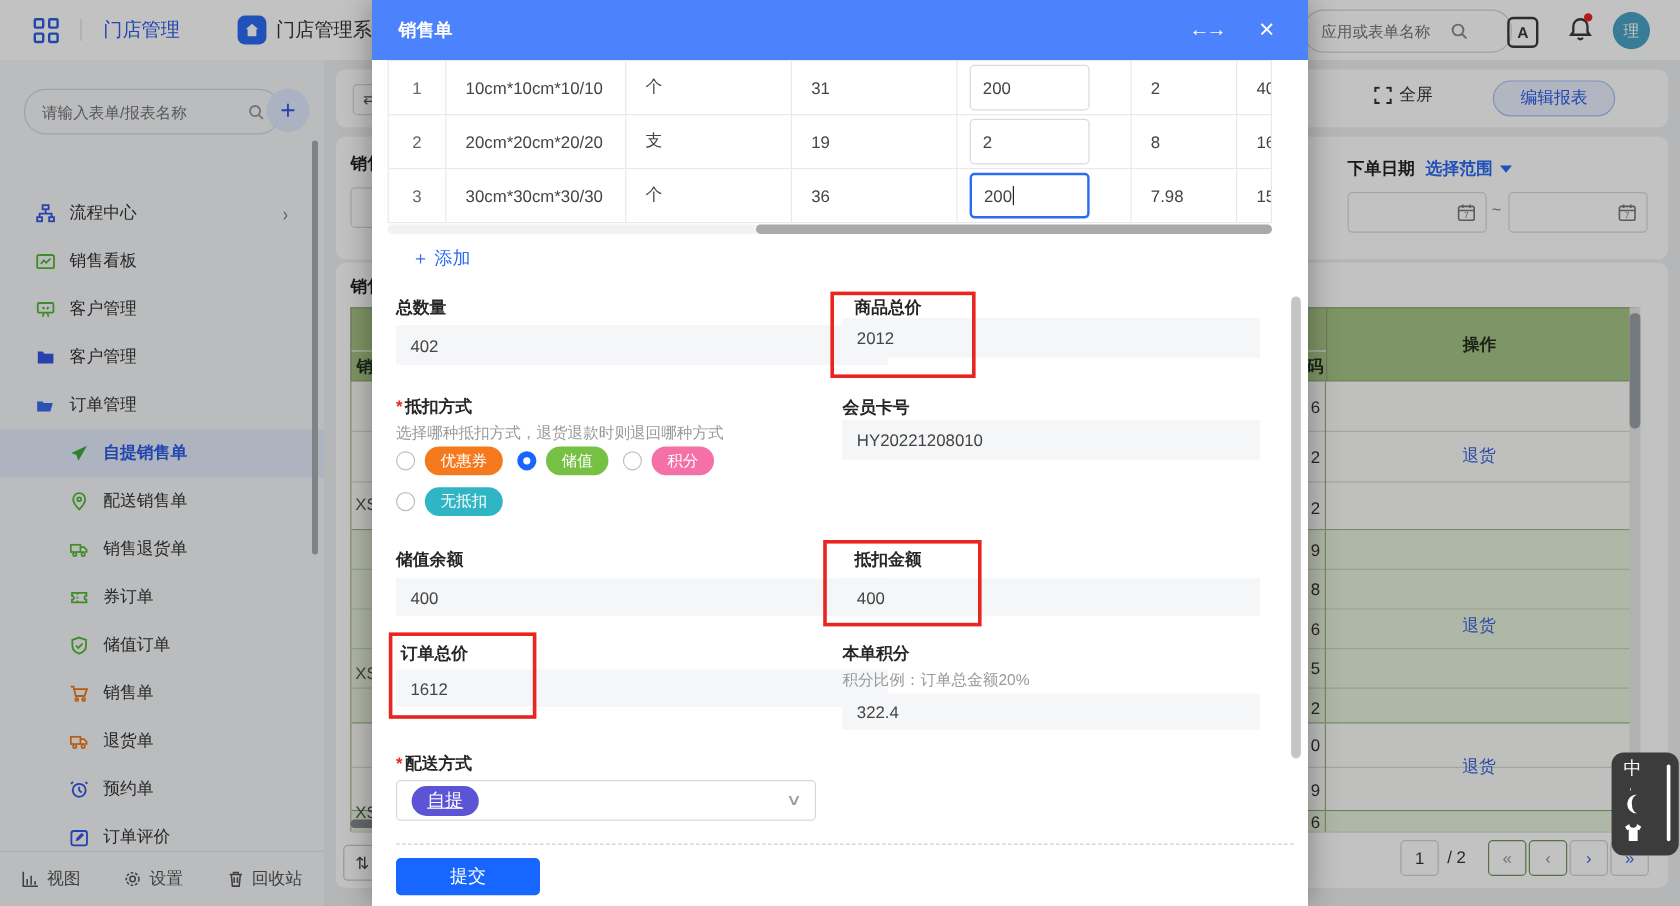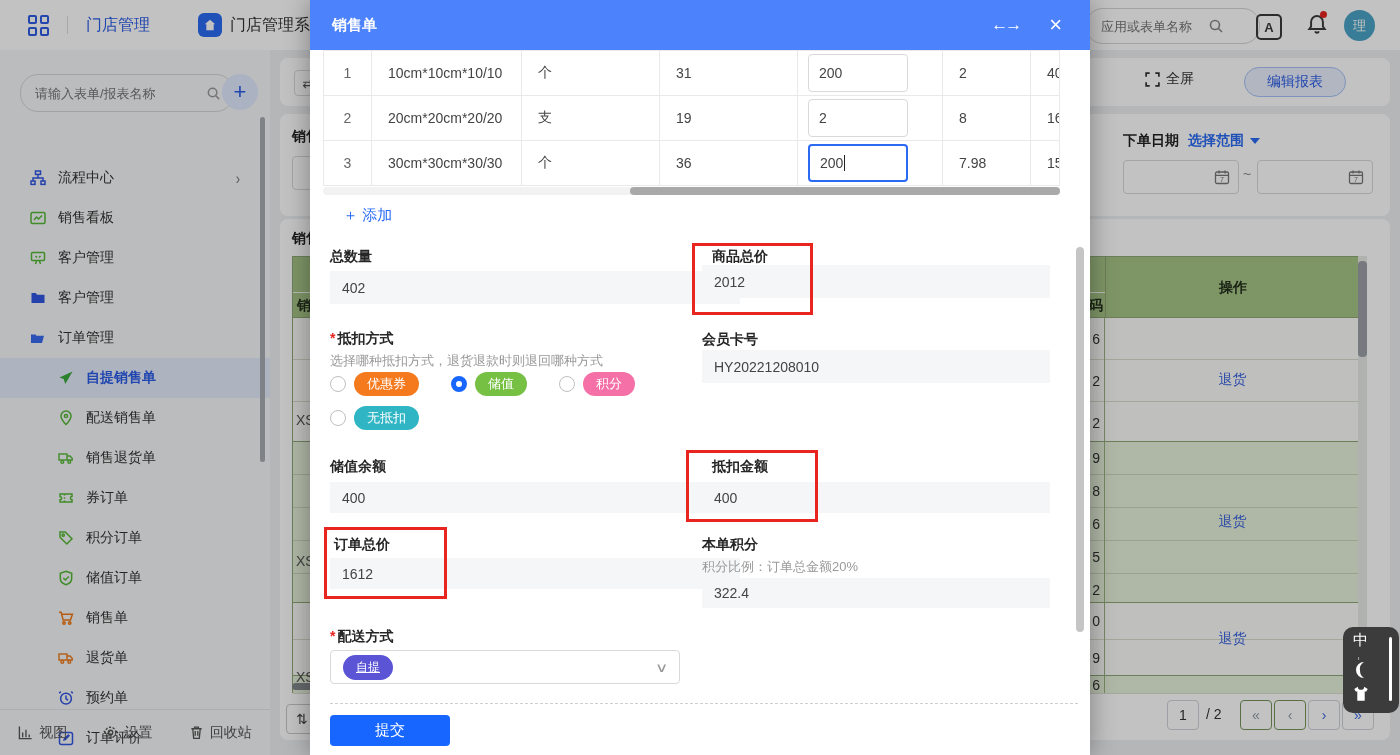--- a/index.html
+++ b/index.html
@@ -96,27 +96,27 @@
   .qtybox{width:88px;height:36px;border:1px solid #d9d9d9;border-radius:4px;display:flex;align-items:center;padding-left:10px;background:#fff;color:#444;}
   .qtybox.focus{border:2px solid #2b6bf3;width:86px;height:34px;}
   .caret{display:inline-block;width:1px;height:16px;background:#222;margin-left:1px;}
   .mhscroll{position:absolute;left:13px;top:137px;width:737px;height:8px;background:#f2f2f2;border-radius:4px;}
   .mhthumb{position:absolute;left:307px;top:0;width:430px;height:8px;background:#a9a9a9;border-radius:4px;}
   .addlink{position:absolute;left:33px;top:156px;color:#2b6bf3;font-size:15px;cursor:pointer;}
   .flbl{position:absolute;font-weight:bold;color:#262626;}
   .flbl .req{color:#e8251f;margin-right:2px;}
   .fhelp{position:absolute;color:#999;font-size:13px;}
   .fval{position:absolute;height:33px;background:#f5f6f8;display:flex;align-items:center;padding-left:12px;color:#444;box-sizing:border-box;}
-  .radiorow{position:absolute;display:flex;align-items:center;gap:32px;}
+  .radiorow{position:absolute;display:flex;align-items:center;gap:12px;}
   .ropt{display:flex;align-items:center;gap:8px;cursor:pointer;}
   .rdot{width:16px;height:16px;border:1px solid #bfbfbf;border-radius:50%;background:#fff;box-sizing:border-box;}
   .rdot.checked{border:5px solid #1766ff;}
   .pill{height:24px;padding:0 13px;border-radius:12px;color:#fff;font-size:13px;display:flex;align-items:center;}
   .selbox{position:absolute;left:20px;top:600px;width:350px;height:34px;border:1px solid #d9d9d9;border-radius:4px;display:flex;align-items:center;padding:0 12px;cursor:pointer;box-sizing:border-box;}
-  .tagpill{height:25px;padding:0 13px;border-radius:13px;background:#5b55d6;color:#fff;font-size:12px;display:flex;align-items:center;text-decoration:underline;}
+  .tagpill{height:25px;padding:0 13px;border-radius:13px;background:#5b55d6;color:#fff;font-size:15px;display:flex;align-items:center;text-decoration:underline;}
   .selcaret{margin-left:auto;color:#999;font-size:13px;transform:scaleX(1.4);}
   .dash{position:absolute;left:20px;top:653px;width:748px;border-top:1px dashed #cfcfcf;}
   .submit{position:absolute;left:20px;top:665px;width:120px;height:31px;background:#1766ff;color:#fff;border:none;border-radius:4px;font-size:15px;cursor:pointer;font-family:inherit;}
   .mvscroll{position:absolute;left:766px;top:197px;width:8px;height:385px;background:#c5c5c5;border-radius:4px;}
   .redbox{position:absolute;border:3px solid #e8251f;z-index:3;pointer-events:none;}
 
   
   .ime{position:absolute;left:1343px;top:627px;width:56px;height:86px;background:#3c3c3c;border-radius:10px;z-index:30;color:#fff;}
   .ime .lang{position:absolute;left:10px;top:4px;font-size:15px;}
   .ime .tick{position:absolute;left:14px;top:24px;font-size:10px;}
@@ -234,27 +234,20 @@
             <circle cx="11.3" cy="12" r="1.4"></circle>
           </svg>
         <span>销售退货单</span>
       </div>
       <div class="mi ind">
         <svg class="ic" width="16" height="16" fill="none" stroke="#55b837" stroke-width="1.5">
             <path d="M2 4h12v2.6a1.6 1.6 0 000 3.2V12H2V9.8a1.6 1.6 0 000-3.2z"></path>
             <path d="M6.5 4v8" stroke-dasharray="1.6 1.6"></path>
           </svg>
         <span>券订单</span>
-      </div>
-      <div class="mi ind">
-        <svg class="ic" width="16" height="16" fill="none" stroke="#55b837" stroke-width="1.5">
-            <path d="M2 2h5.2l6.8 6.8-5.2 5.2L2 7.2z"></path>
-            <circle cx="5.2" cy="5.2" r="1.1"></circle>
-          </svg>
-        <span>积分订单</span>
       </div>
       <div class="mi ind">
         <svg class="ic" width="16" height="16" fill="none" stroke="#55b837" stroke-width="1.5">
             <path d="M8 1.3l5.7 2v4.9c0 3.7-2.9 5.7-5.7 6.5-2.8-.8-5.7-2.8-5.7-6.5V3.3z"></path>
             <path d="M5.3 8l2 2 3.5-3.6"></path>
           </svg>
         <span>储值订单</span>
       </div>
       <div class="mi ind">
         <svg class="ic" width="16" height="16" fill="none" stroke="#ee7a18" stroke-width="1.5">

